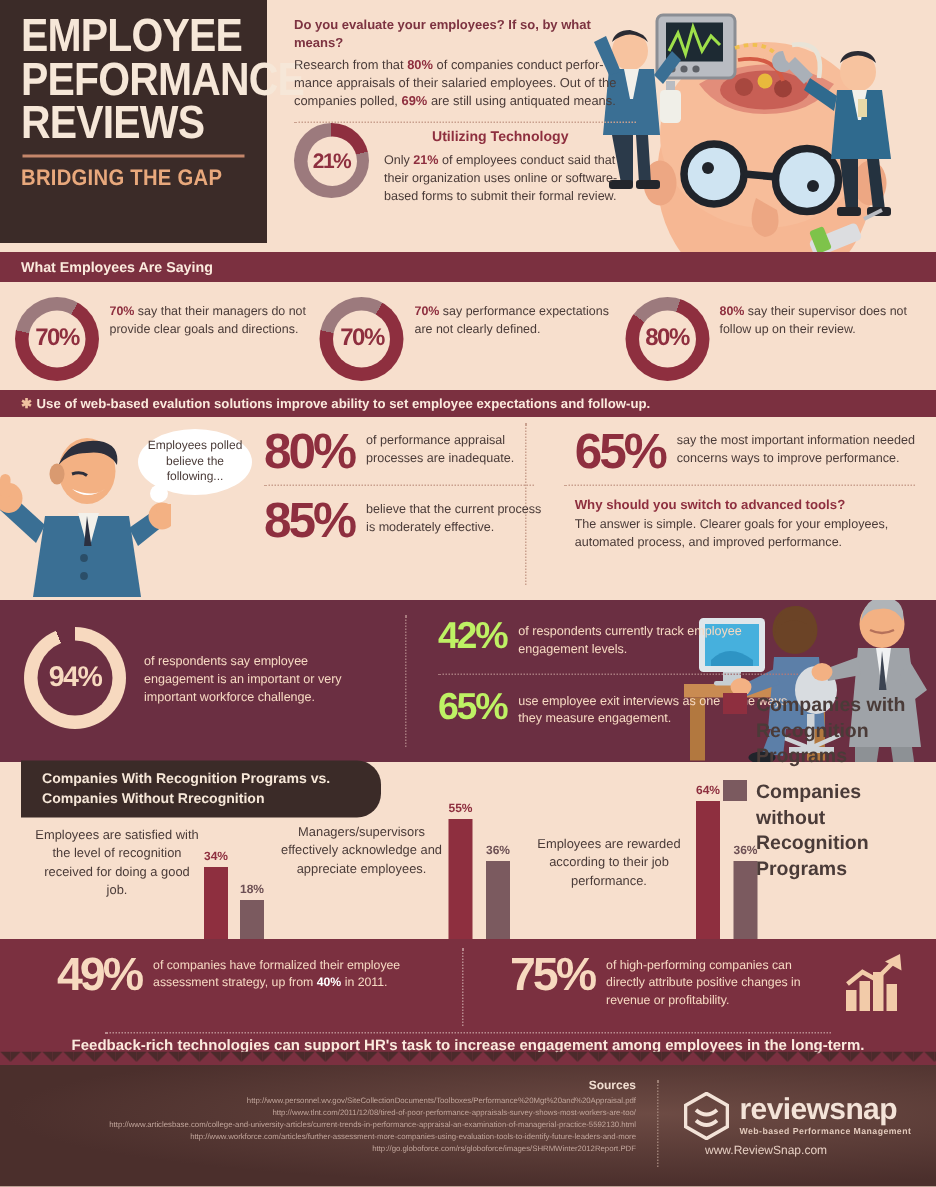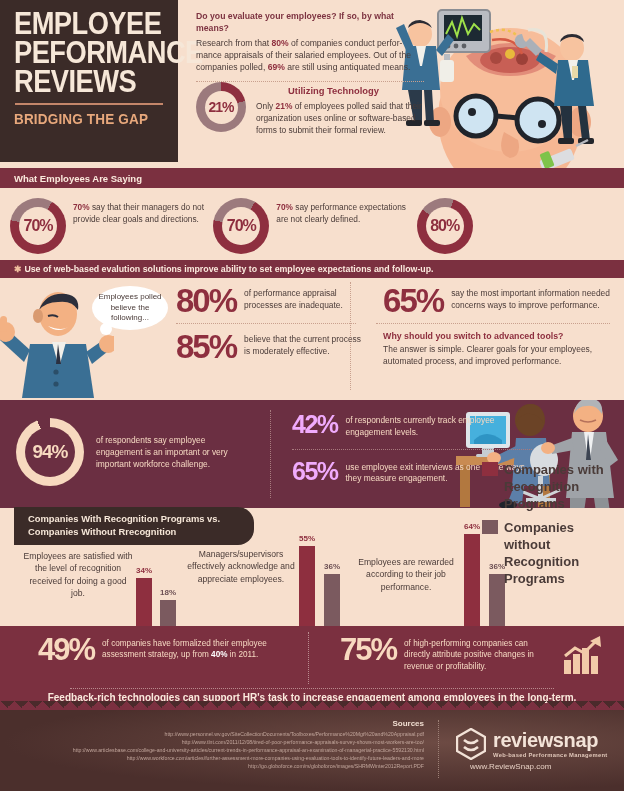--- a/index.html
+++ b/index.html
@@ -81,21 +81,21 @@
   .why{font-size:8.4px;color:#4a3b38;line-height:1.4;}
   .why .h{display:block;font-weight:bold;color:#8e2f3f;font-size:8.8px;margin-bottom:2px;}
 
   
   .engage{position:relative;background:#6b2f42;height:108px;overflow:hidden;}
   .eng-left{position:absolute;left:16px;top:18px;display:flex;gap:12px;align-items:center;width:220px;}
   .eng-left .txt{font-size:8.4px;color:#f6d9c2;line-height:1.45;}
   .eng-vdot{position:absolute;left:270px;top:10px;height:88px;border-left:1.6px dotted #a87a7e;}
   .eng-right{position:absolute;left:292px;top:12px;width:240px;}
   .eng-stat{display:flex;gap:8px;align-items:flex-start;}
-  .eng-num{font-size:25px;font-weight:bold;color:#f0abfc;letter-spacing:-1.5px;line-height:1;
+  .eng-num{font-size:25px;font-weight:bold;color:#bef264;letter-spacing:-1.5px;line-height:1;
            font-family:"Liberation Sans Narrow","Liberation Sans",sans-serif;white-space:nowrap;}
   .eng-txt{font-size:8.4px;color:#f6d9c2;line-height:1.4;padding-top:3px;}
   .eng-hdot{border-top:1.6px dotted #a87a7e;margin:10px 0 9px 0;}
 
   
   .recog{position:relative;background:#f7dfcd;height:118px;}
   .recog-title{
     position:absolute;left:14px;top:-1px;width:240px;background:#3b2b28;color:#f6e7d8;
     border-radius:0 16px 16px 0;padding:6px 10px 7px 14px;box-sizing:border-box;
     font-size:9.4px;font-weight:bold;line-height:1.35;z-index:4;
@@ -259,21 +259,21 @@
       <div class="dotline"></div>
     </div>
 
     <div class="util-row">
       <div class="donut" style="width:50px;height:50px;background:conic-gradient(#8e2f3f 0deg 76deg,#9c7a7d 76deg 360deg);">
         <div class="hole" style="width:33px;height:33px;"></div>
         <div class="val" style="font-size:14px;">21%</div>
       </div>
       <div class="util-text">
         <span class="h">Utilizing Technology</span>
-        <span>Only </span><b>21%</b><span> of employees polled said that their organization uses online or software-based forms to submit their formal review.</span>
+        <span>Only </span><b>21%</b><span> of employees conduct said that their organization uses online or software-based forms to submit their formal review.</span>
       </div>
     </div>
   </div>
 
   <div class="band-title">What Employees Are Saying</div>
 
   <div class="saying">
     <div class="cell">
       <div class="donut" style="width:56px;height:56px;background:conic-gradient(#9c7a7d 0deg 30deg,#8e2f3f 30deg 282deg,#9c7a7d 282deg 360deg);">
         <div class="hole" style="width:38px;height:38px;"></div>
@@ -286,20 +286,21 @@
         <div class="hole" style="width:38px;height:38px;"></div>
         <div class="val" style="font-size:16px;">70%</div>
       </div>
       <div class="txt"><b>70%</b><span> say perfor­mance expecta­tions are not clearly defined.</span></div>
     </div>
     <div class="cell">
       <div class="donut" style="width:56px;height:56px;background:conic-gradient(#9c7a7d 0deg 18deg,#8e2f3f 18deg 306deg,#9c7a7d 306deg 360deg);">
         <div class="hole" style="width:38px;height:38px;"></div>
         <div class="val" style="font-size:16px;">80%</div>
       </div>
+      <div class="txt"><b>80%</b><span> say their supervisor does not follow up on their review.</span></div>
     </div>
   </div>
 
   <div class="note">
     <span class="star">✱</span><span>Use of web-based evalution solutions improve ability to set employee expectations and follow-up.</span>
   </div>
 
   <div class="polled">
 
     <svg class="ill" style="left:-4px;top:2px;" width="118" height="118" viewBox="0 0 118 118">

